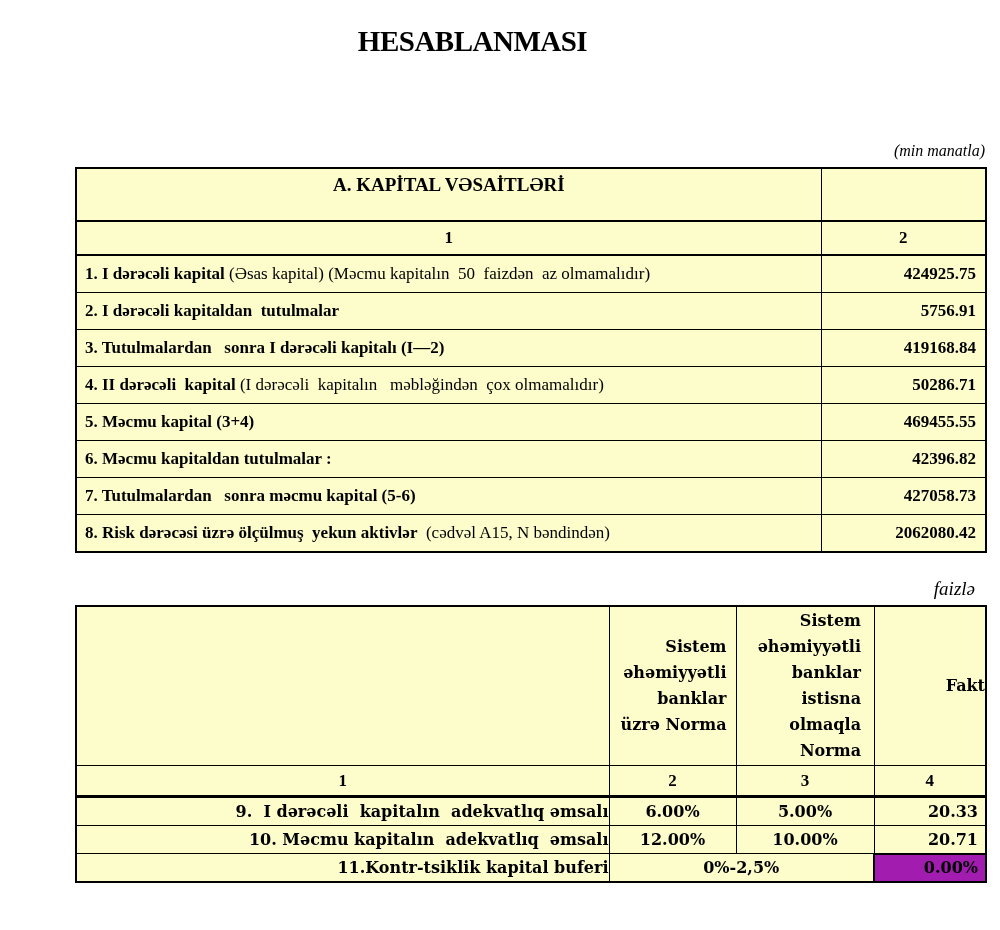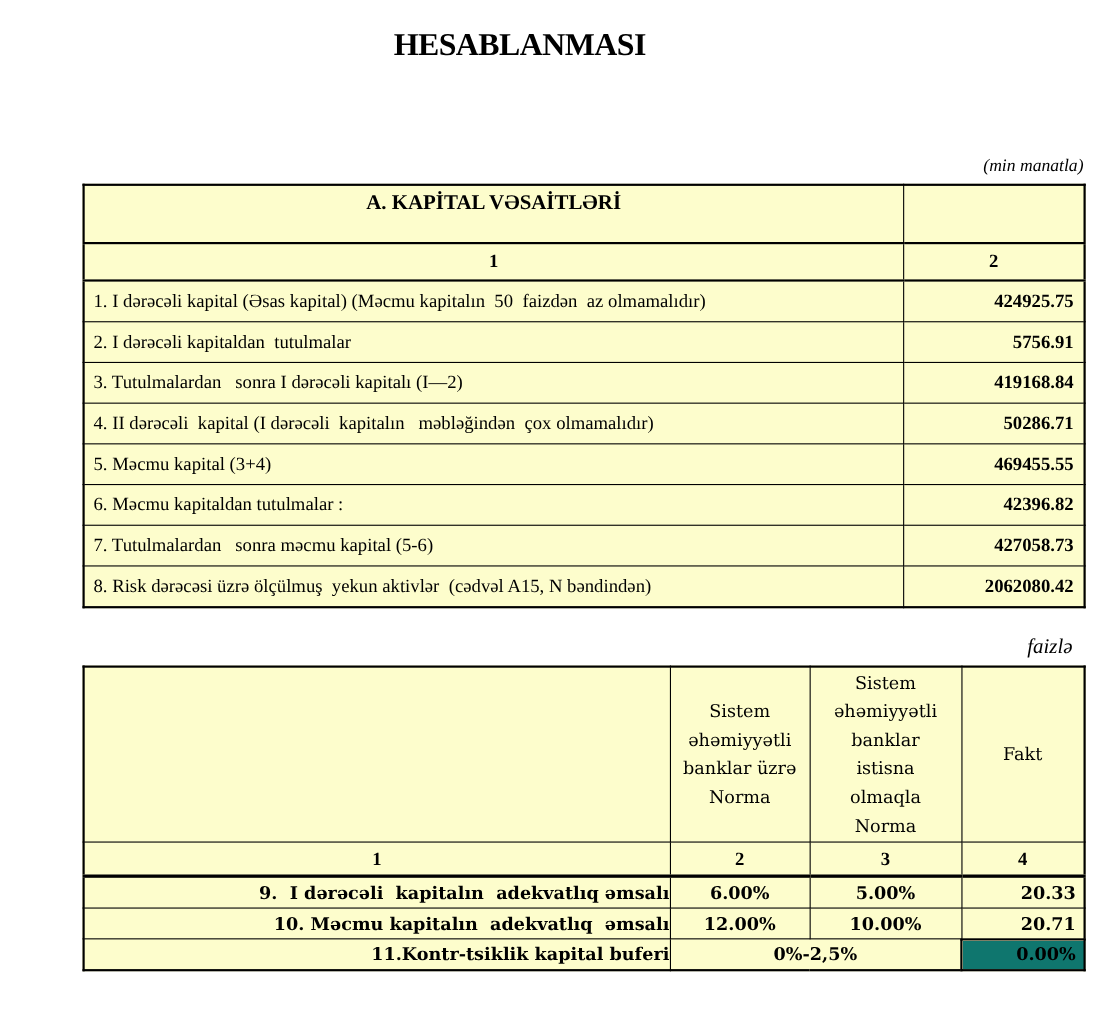--- a/index.html
+++ b/index.html
@@ -72,40 +72,40 @@
     border-bottom-width: 2px;
   }
   .capital-table .label-cell {
     height: 36px;
     text-align: left;
     vertical-align: middle;
     padding-left: 8px;
     padding-right: 4px;
     white-space: pre-wrap;
   }
-  .capital-table .label-cell .lbl-bold { font-weight: normal; }
+  .capital-table .label-cell .lbl-bold { font-weight: bold; }
   .capital-table .value-cell {
     text-align: right;
     vertical-align: middle;
     font-weight: bold;
     padding-right: 9px;
   }
 
   
   .adequacy-table {
     top: 605px;
     border: 2.5px solid #000;
     font-family: "DejaVu Serif", serif;
     font-size: 16px;
   }
   .adequacy-table .head-cell {
     height: 158px;
-    text-align: center;
-    vertical-align: middle;
-    font-weight: normal;
+    text-align: right;
+    vertical-align: middle;
+    font-weight: bold;
     line-height: 26px;
   }
   .adequacy-table .head-cell .head-inner { margin: 0 auto; }
   .adequacy-table .colnum-cell {
     height: 29px;
     text-align: center;
     font-weight: 600;
     font-family: "Liberation Serif", serif;
     font-size: 17px;
     border-bottom-width: 3px;
@@ -128,21 +128,21 @@
     vertical-align: middle;
     font-weight: bold;
     padding-right: 7px;
   }
   .adequacy-table .range-cell {
     text-align: center;
     vertical-align: middle;
     font-weight: bold;
   }
   .adequacy-table .fact-highlight {
-    background: #0f766e;
+    background: #a21caf;
     border-width: 2.5px;
   }
 </style>
 </head>
 <body>
 
 <div class="page">
 
   <div class="doc-title">
     <div>HESABLANMASI</div>

